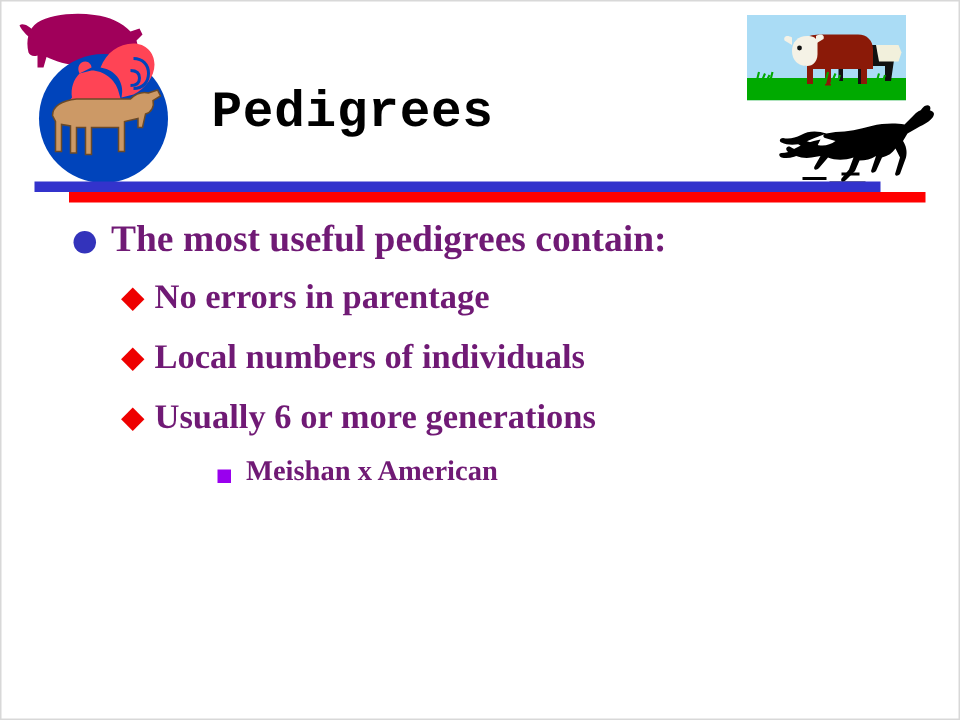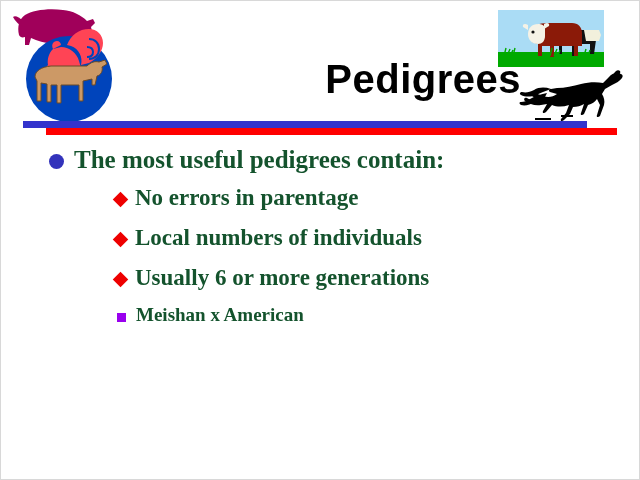--- a/index.html
+++ b/index.html
@@ -20,25 +20,25 @@
     box-sizing: border-box;
     border: 1px solid #d8d8d8;
   }
 
   
   .title {
     position: absolute;
     left: 140px;
     top: 58px;
     width: 380px;
-    text-align: right;
-    font-size: 40px;
+    text-align: left;
+    font-size: 34px;
     font-weight: bold;
     color: #000000;
-    font-family: Liberation Sans, sans-serif;
+    font-family: Liberation Mono, monospace;
     letter-spacing: 0.5px;
     line-height: 1;
   }
 
   
   .bar-blue {
     position: absolute;
     left: 22px;
     top: 120px;
     width: 564px;
@@ -80,21 +80,21 @@
   
   .body-list {
     position: absolute;
     left: 0;
     top: 142px;
     width: 640px;
   }
   .row {
     display: flex;
     align-items: flex-start;
-    color: #14532d;
+    color: #701a75;
   }
 
   
   .lvl1 {
     padding-left: 48px;
     height: 38px;
   }
   .lvl1 .txt {
     font-size: 25px;
     font-weight: bold;
@@ -107,21 +107,21 @@
     height: 15px;
     border-radius: 50%;
     background: #3333bb;
     margin-top: 11px;
     margin-right: 10px;
     flex: 0 0 auto;
   }
 
   
   .lvl2 {
-    padding-left: 114px;
+    padding-left: 82px;
     height: 40px;
   }
   .lvl2 .txt {
     font-size: 23px;
     font-weight: bold;
     line-height: 33px;
     white-space: nowrap;
     font-family: "Liberation Serif", "DejaVu Serif", serif;
   }
   .bullet-diamond {
@@ -131,20 +131,21 @@
     transform: rotate(45deg);
     margin-top: 13px;
     margin-right: 9px;
     flex: 0 0 auto;
   }
 
   
   .lvl3 {
     padding-left: 116px;
     height: 34px;
+    margin-left: 28px;
   }
   .lvl3 .txt {
     font-size: 19px;
     font-weight: bold;
     line-height: 28px;
     white-space: nowrap;
     font-family: "Liberation Serif", "DejaVu Serif", serif;
   }
   .bullet-square {
     width: 9px;

